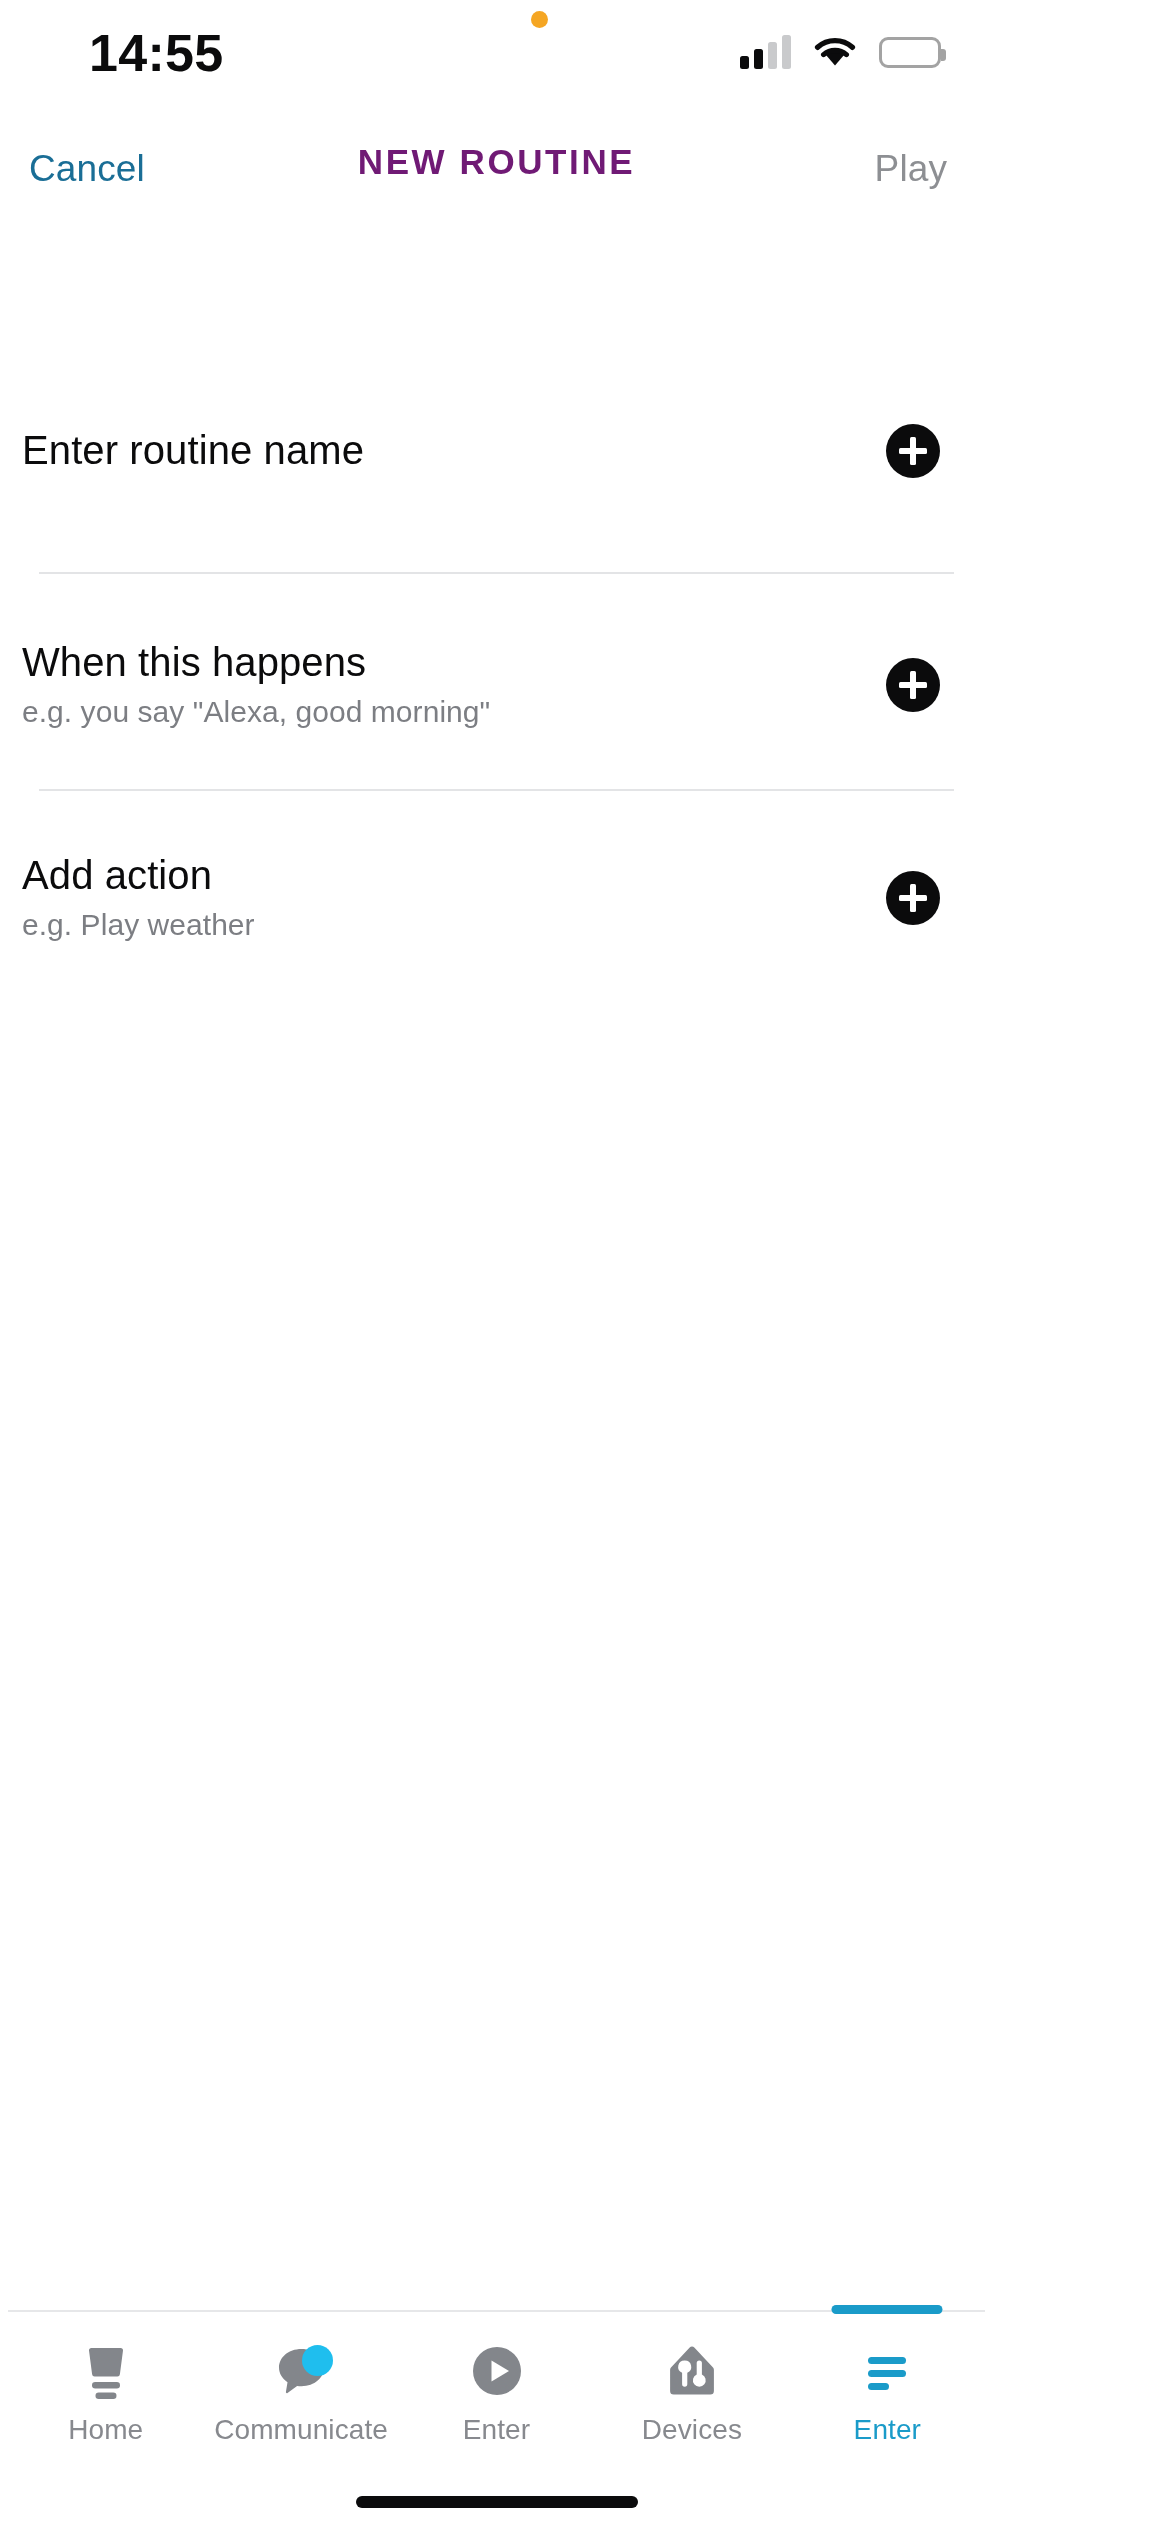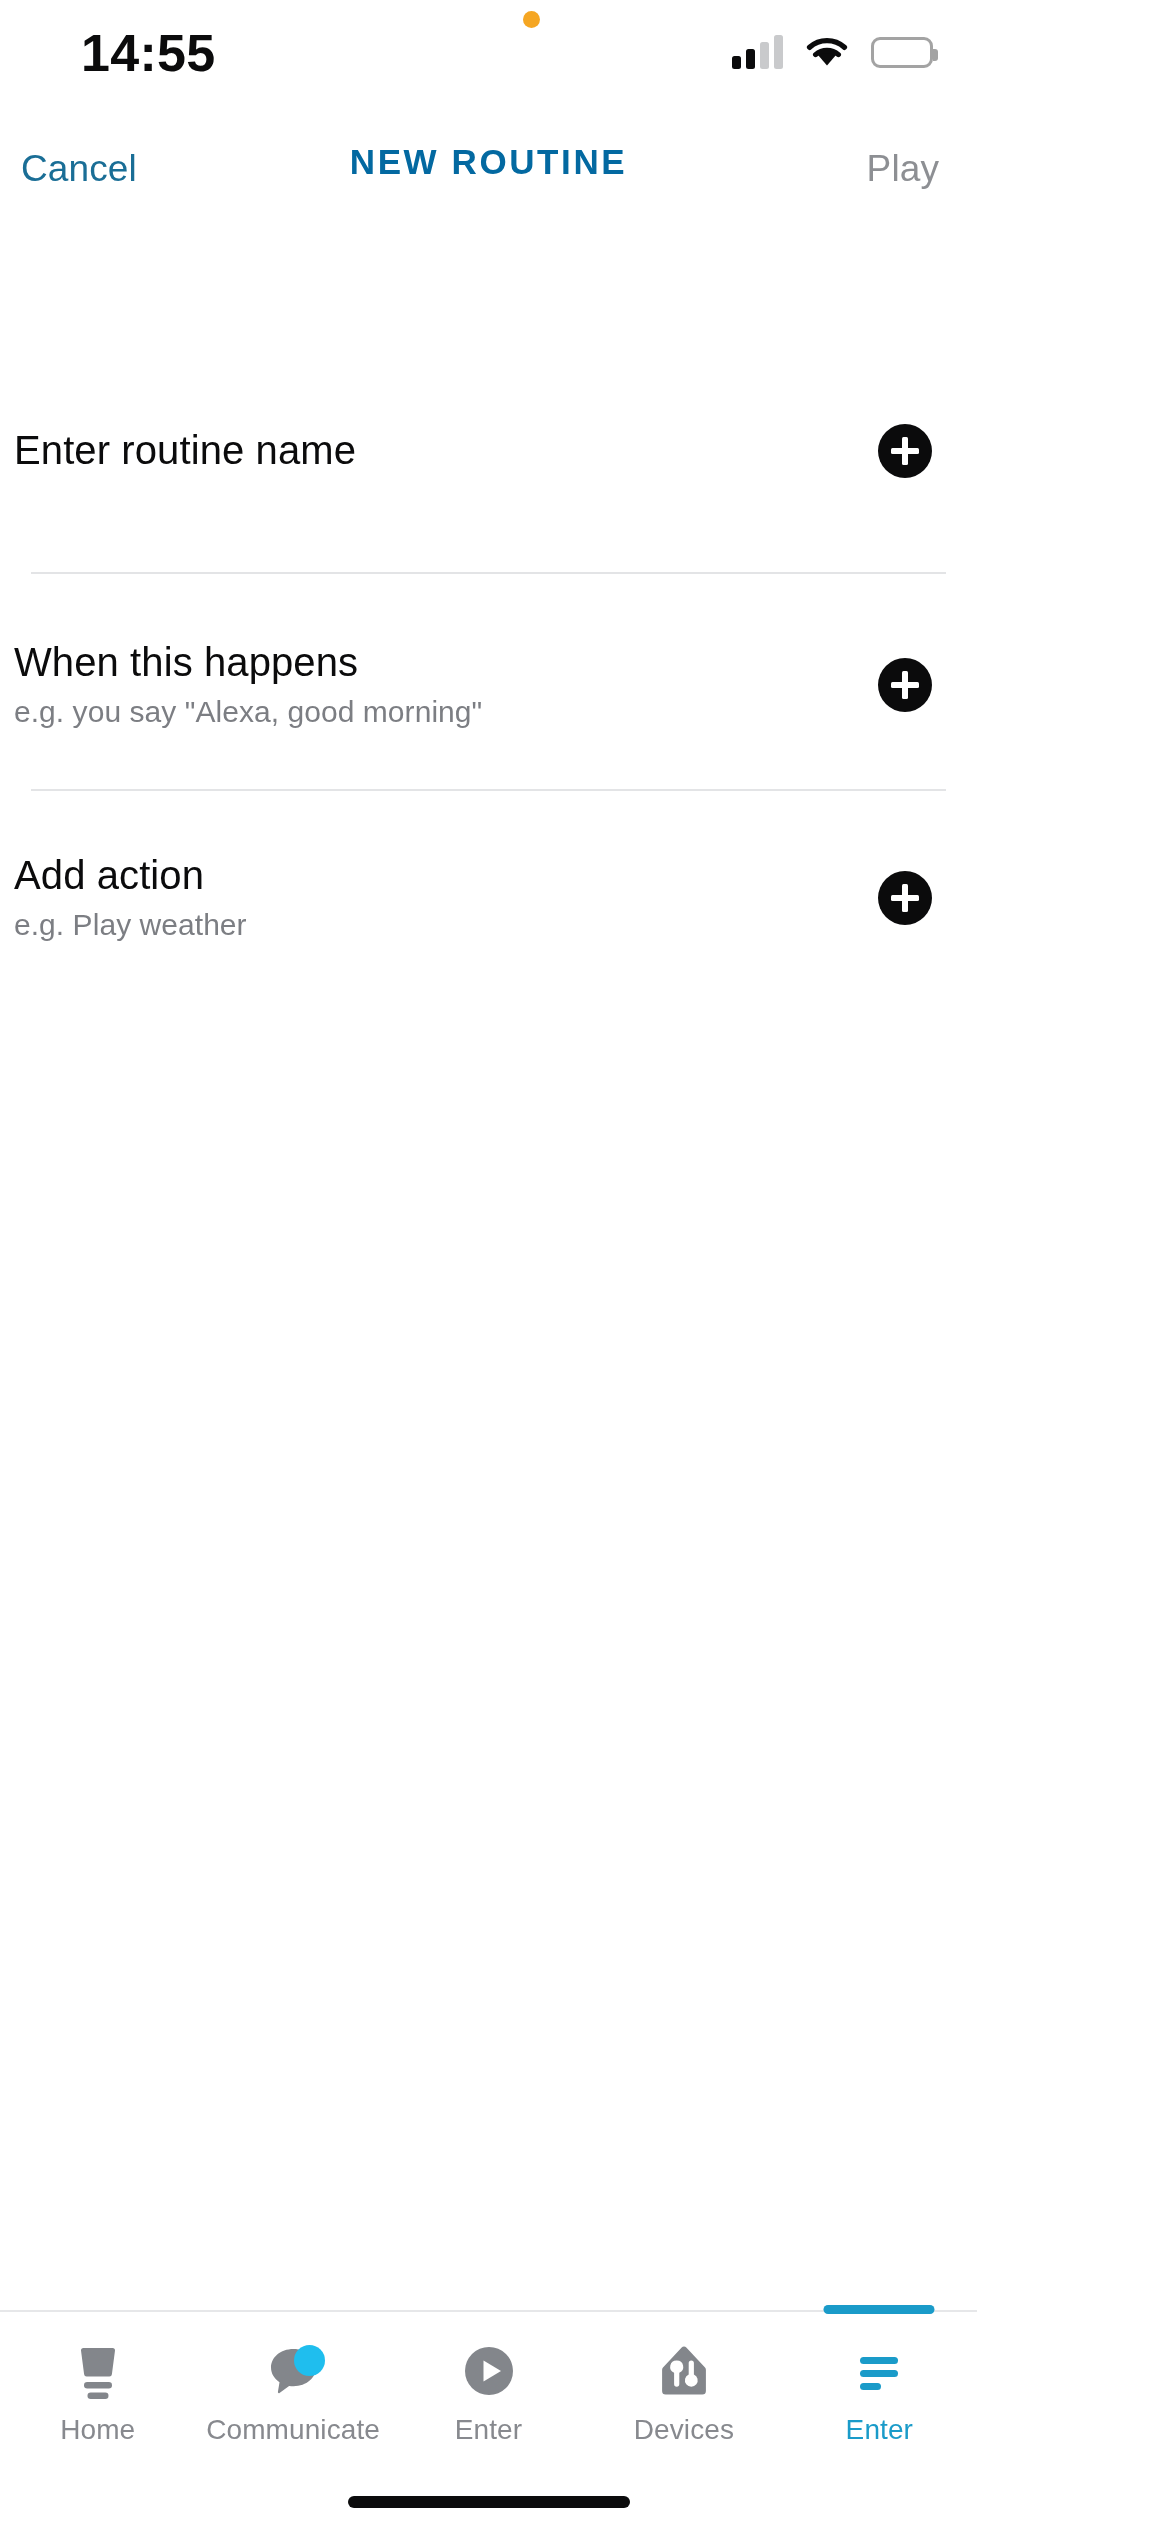--- a/index.html
+++ b/index.html
@@ -9,20 +9,21 @@
     font-family:"Liberation Sans", sans-serif;
     -webkit-font-smoothing:antialiased;
   }
   #screen {
     position:relative;
     width:977px; height:2532px;
     background:#ffffff;
     overflow:hidden;
     display:flex;
     flex-direction:column;
+    margin-left:8px;
   }
 
   
   .status-bar {
     position:relative;
     height:142px;
     flex:0 0 142px;
     width:100%;
   }
   .privacy-dot {
@@ -95,21 +96,21 @@
     letter-spacing:0.1px;
     background:none; border:none;
     font-family:inherit;
     cursor:pointer;
     padding:6px 4px;
   }
   .nav-title {
     font-size:35px;
     font-weight:700;
     letter-spacing:2.6px;
-    color:#0369a1;
+    color:#701a75;
     position:absolute;
     left:0; right:0;
     text-align:center;
     pointer-events:none;
   }
   .nav-save {
     font-size:37px;
     color:#8d8f93;
     letter-spacing:0.1px;
     background:none; border:none;

